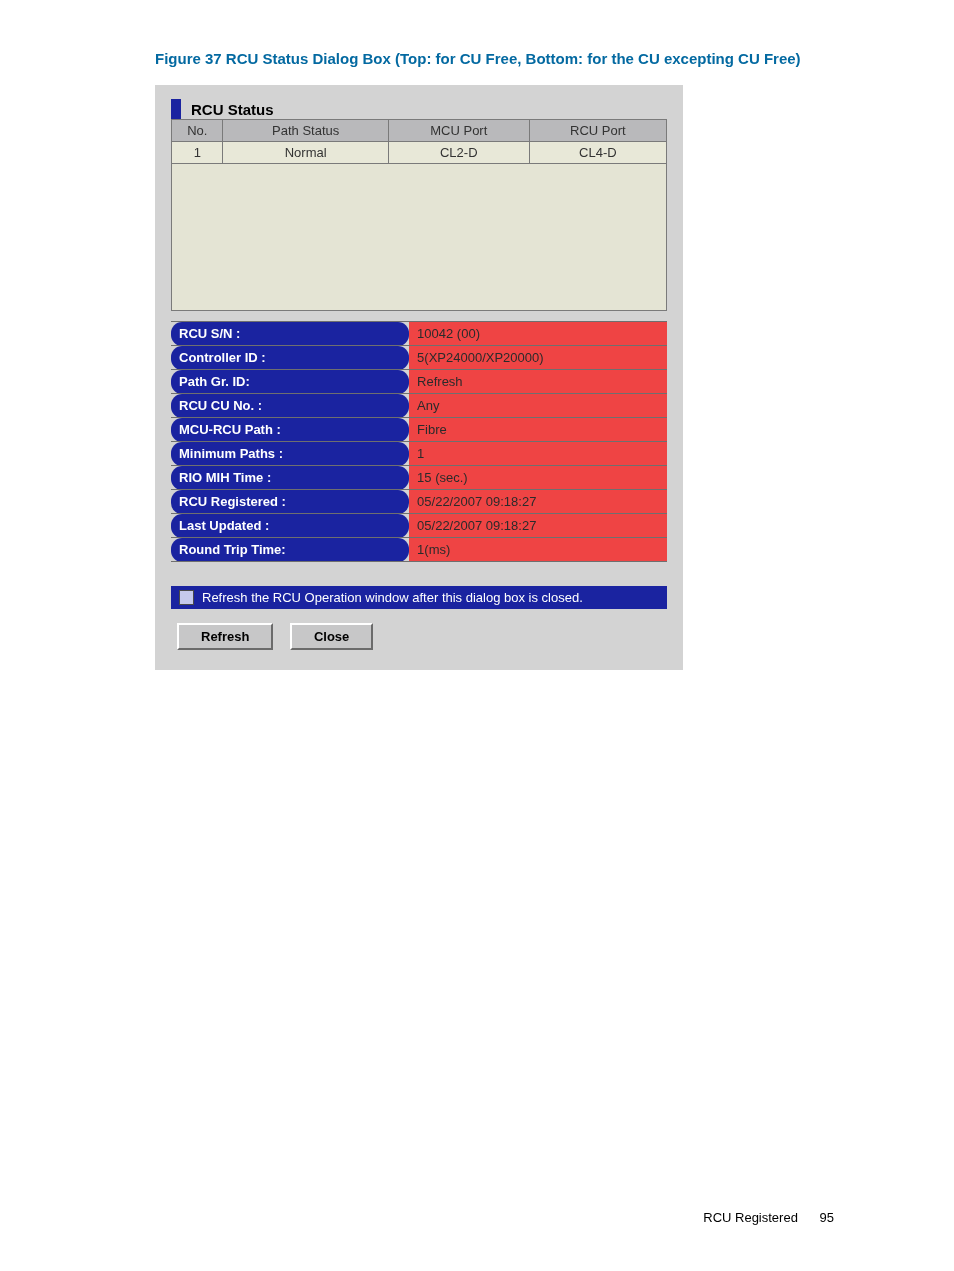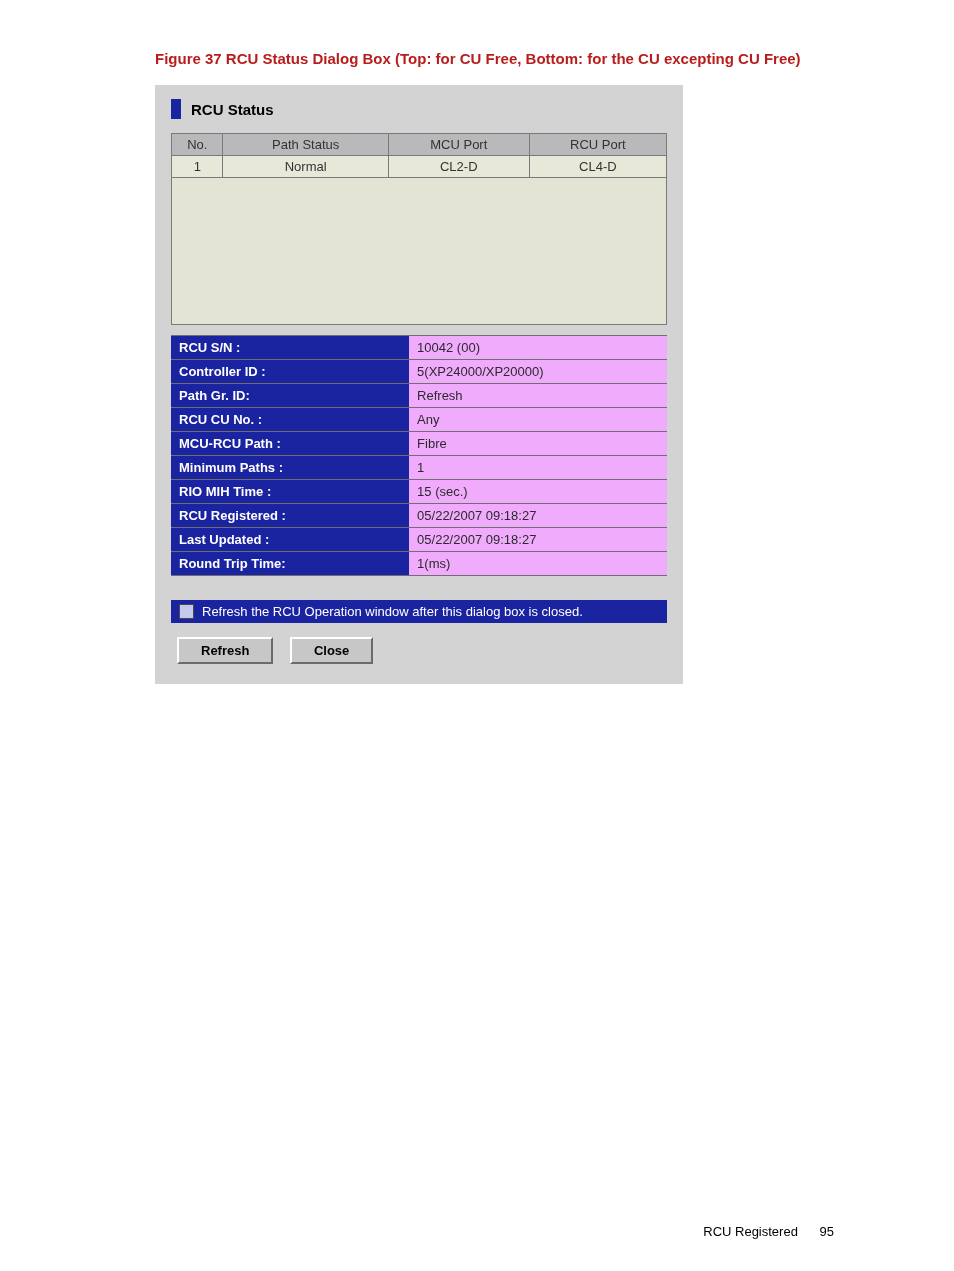--- a/index.html
+++ b/index.html
@@ -6,35 +6,34 @@
     margin: 0;
     padding: 0;
     background: #ffffff;
     font-family: Arial, Helvetica, sans-serif;
     width: 954px;
   }
   .page {
     padding: 50px 60px 40px 155px;
   }
   .figure-caption {
-    color: #b91c1c;
+    color: #0369a1;
     font-weight: bold;
     font-size: 15px;
     margin-bottom: 18px;
   }
   .dialog {
     width: 528px;
     background: #d3d3d3;
     padding: 14px 16px 20px 16px;
     box-sizing: border-box;
   }
   .dialog-title-row {
     display: flex;
     align-items: center;
-    margin-bottom: 14px;
     text-align: center;
   }
   .blue-bar {
     width: 10px;
     height: 20px;
     background: #1a23a0;
     margin-right: 10px;
   }
   .dialog-title {
     font-weight: bold;
@@ -76,23 +75,24 @@
     font-size: 13px;
     padding: 4px 8px;
     border-top: 1px solid #6f6f6f;
     border-bottom: 1px solid #6f6f6f;
   }
   .kv-key {
     background: #1a23a0;
     color: #ffffff;
     font-weight: bold;
     width: 48%;
+    border-radius: 11px;
   }
   .kv-val {
-    background: #f0abfc;
+    background: #ef4444;
     color: #2b2b2b;
   }
   .checkbox-row {
     background: #1a23a0;
     color: #ffffff;
     display: flex;
     align-items: center;
     padding: 4px 8px;
     font-size: 13px;
     margin-top: 24px;

